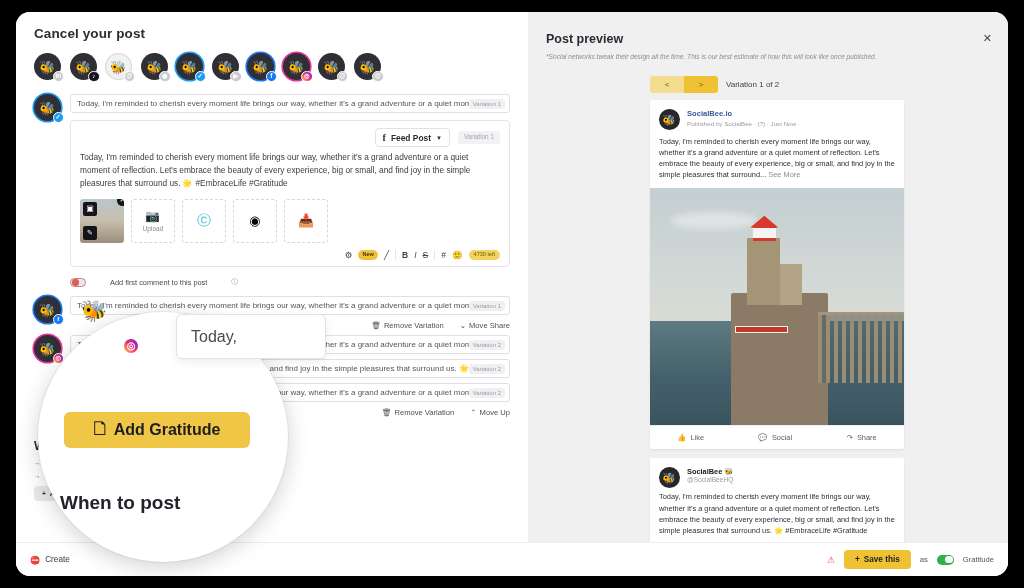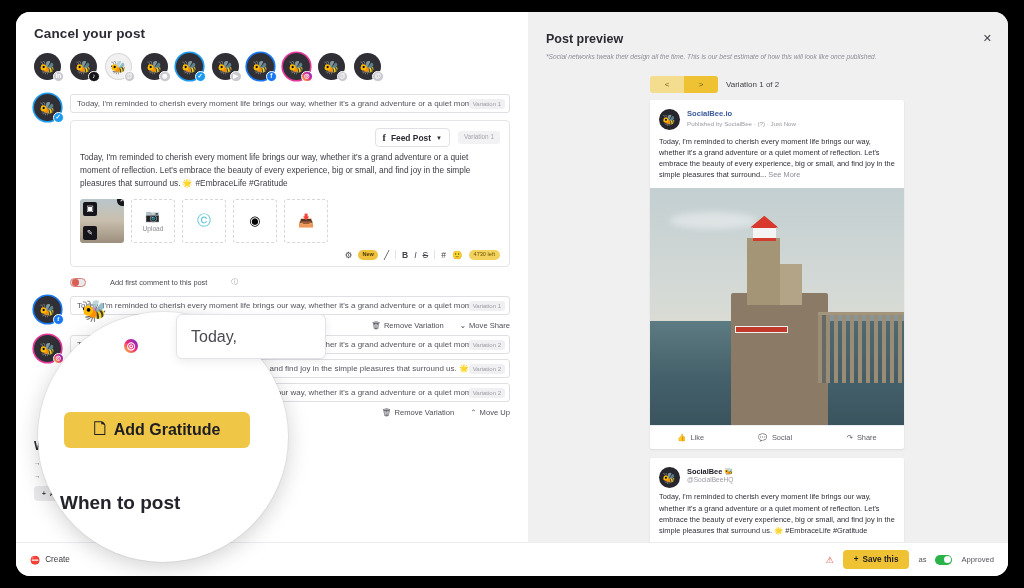--- a/index.html
+++ b/index.html
@@ -506,17 +506,17 @@
     <div class="fRight">
       <span class="warnIco">⚠</span>
       <div class="saveBtn">
         <span>+</span>
         <span>Save this</span>
       </div>
       <span class="asLbl">as</span>
       <span class="apprTog">
           <i></i>
         </span>
-      <span class="apprLbl">Approved</span>
+      <span class="apprLbl">Gratitude</span>
     </div>
   </div>
 
 </div>
 
 </body></html>

